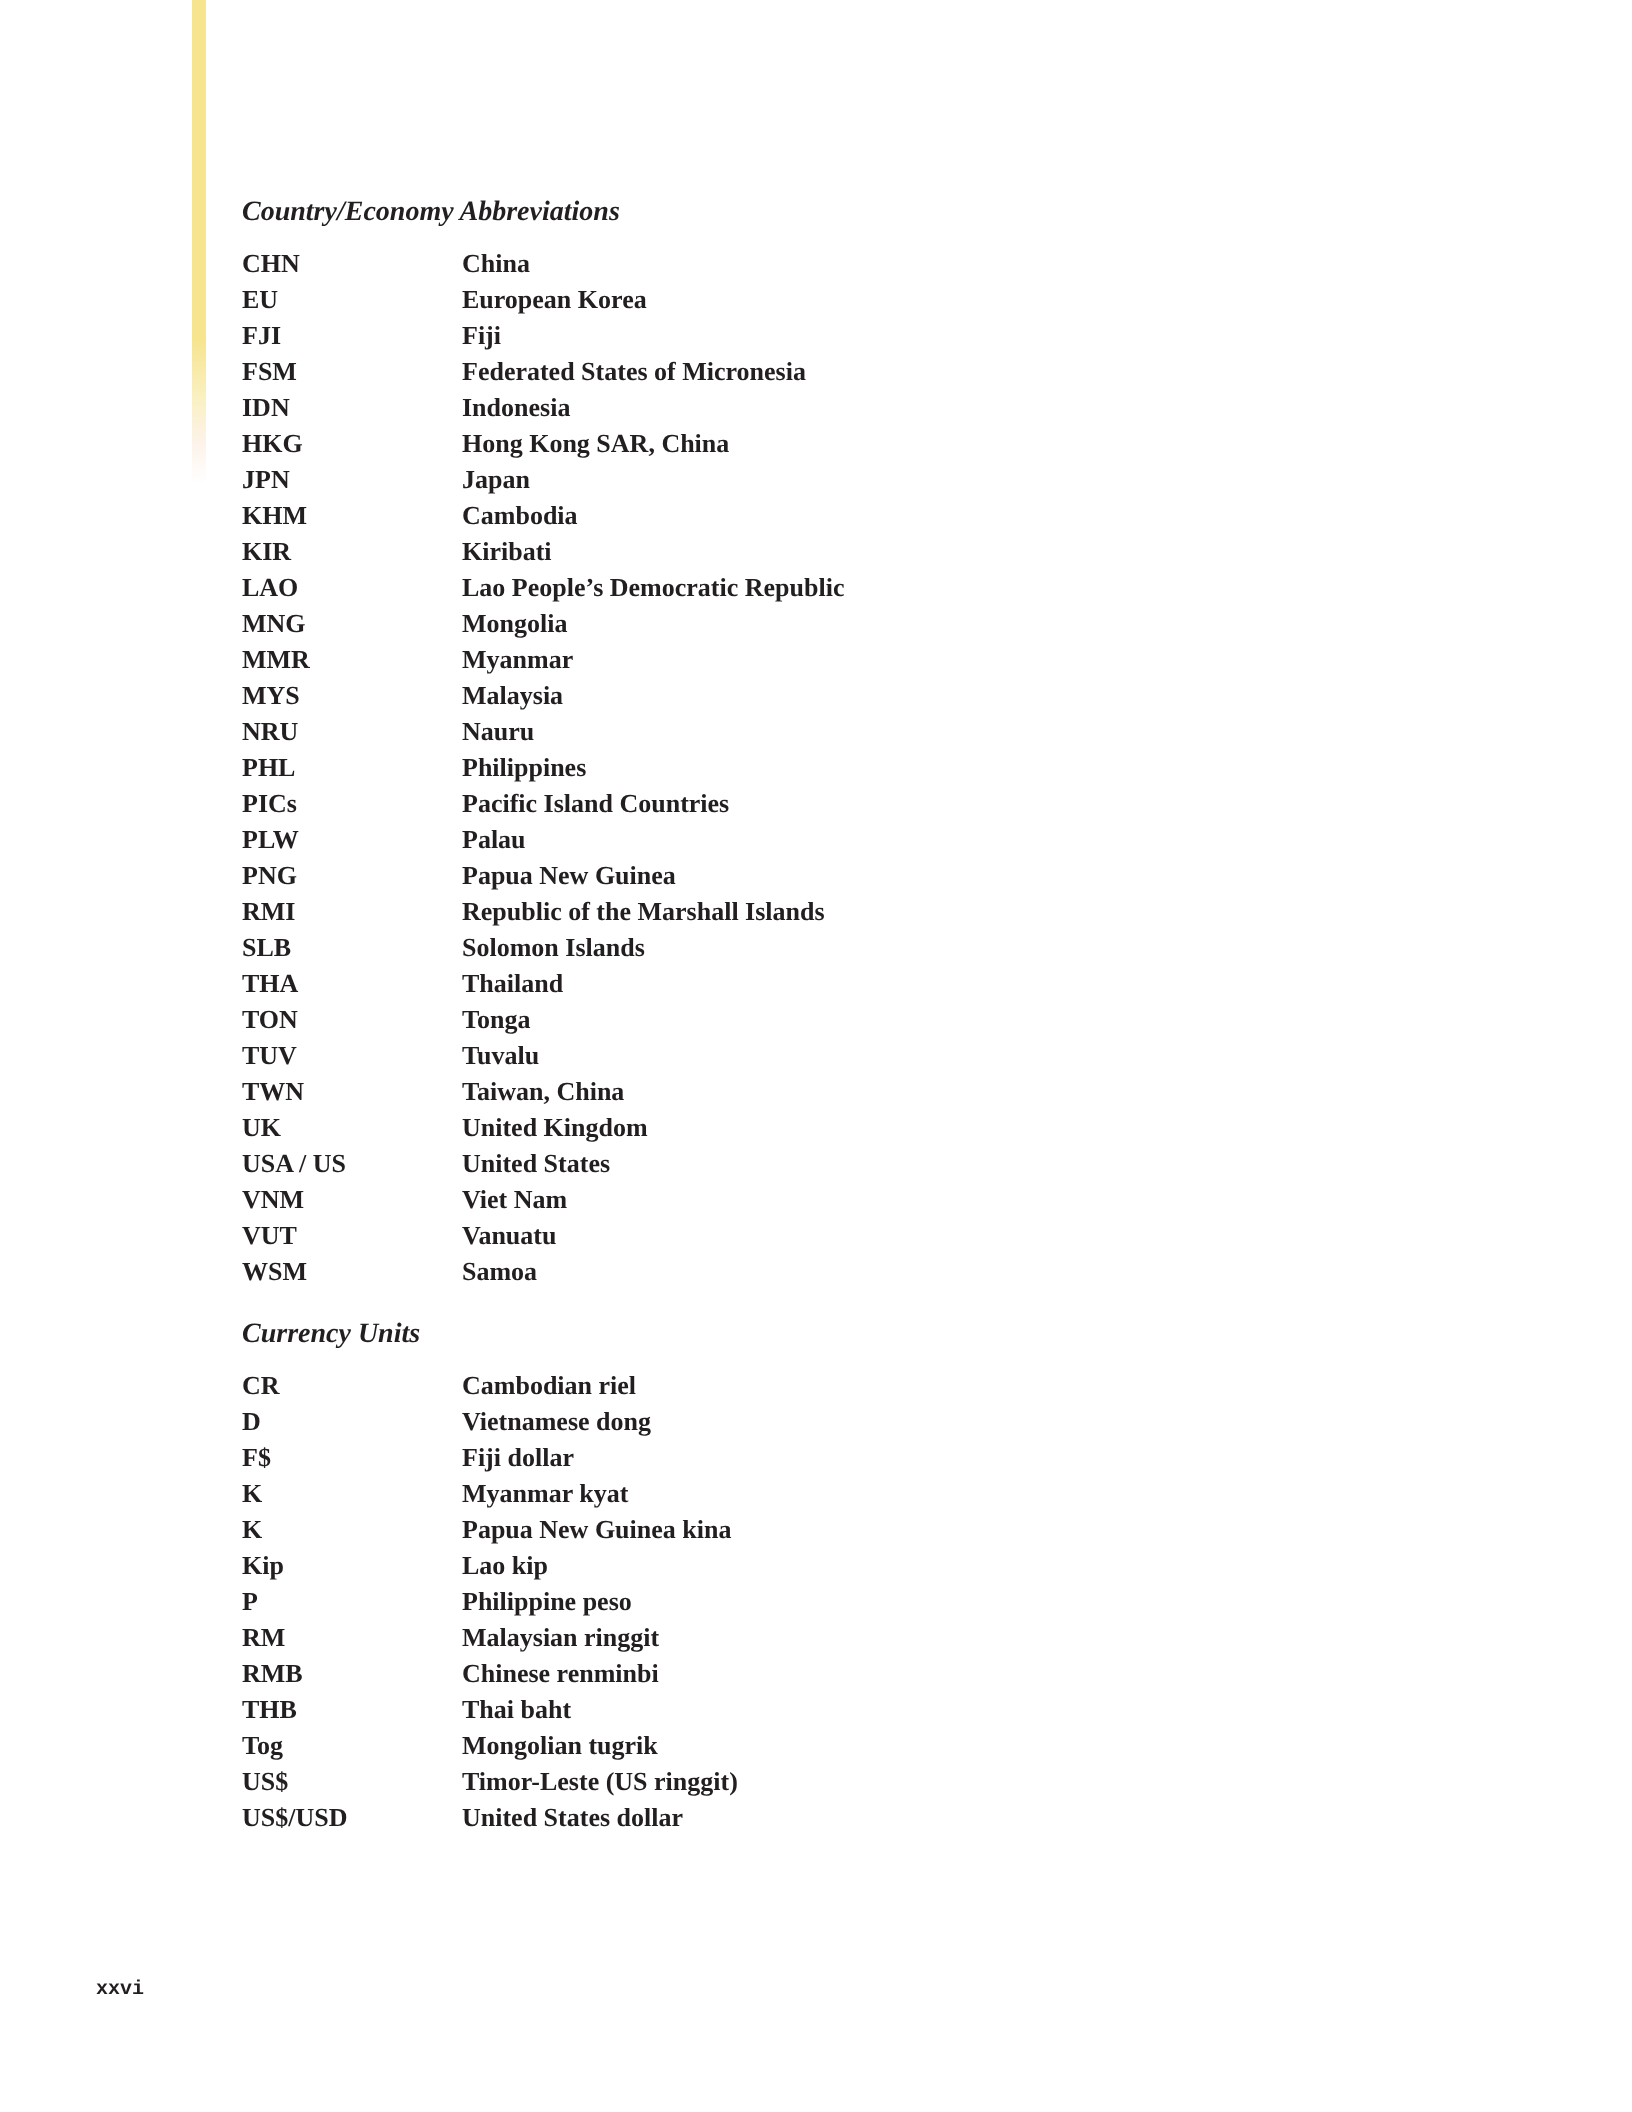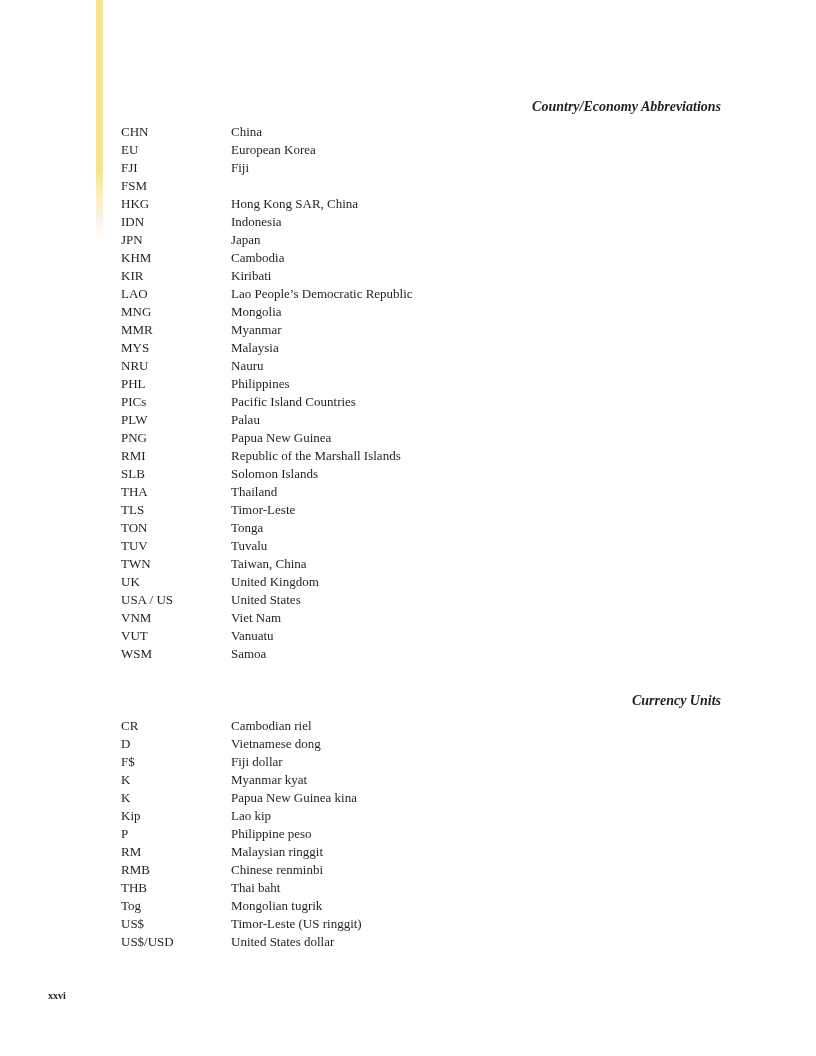--- a/index.html
+++ b/index.html
@@ -34,45 +34,45 @@
     width: 600px;
     color: #231f20;
   }
   .section-title {
     margin: 0;
     font-size: 14px;
     line-height: 15px;
     font-weight: bold;
     font-style: italic;
     color: #231f20;
-    text-align: right;
   }
   .entry-list {
     margin-top: 9px;
   }
   .section + .section {
-    margin-top: 30px;
+    margin-top: 15px;
   }
   .entry-row {
     display: flex;
     height: 18px;
     line-height: 18px;
     font-size: 13px;
+    font-weight: bold;
   }
   .entry-row .abbr {
     flex: 0 0 110px;
   }
   .entry-row .def {
     flex: 1 1 auto;
   }
   .page-number {
     position: absolute;
     left: 48px;
     top: 990px;
-    font-family: Liberation Serif, serif;
+    font-family: Liberation Mono, monospace;
     font-size: 10px;
     font-weight: bold;
     color: #221e1f;
   }
 </style>
 </head>
 <body>
 
 <div class="accent-bar" style="background: linear-gradient(rgb(246, 228, 142) 0%, rgb(246, 228, 142) 70%, rgba(246, 228, 142, 0.55) 82%, rgba(248, 213, 180, 0.3) 91%, rgba(255, 255, 255, 0) 100%);"></div>
 
@@ -87,30 +87,31 @@
         <div class="entry-row">
           <span class="abbr">EU</span>
           <span class="def">European Korea</span>
         </div>
         <div class="entry-row">
           <span class="abbr">FJI</span>
           <span class="def">Fiji</span>
         </div>
         <div class="entry-row">
           <span class="abbr">FSM</span>
+          <span class="def">Federated States of Micronesia</span>
+        </div>
+        <div class="entry-row">
+          <span class="abbr">IDN</span>
+          <span class="def">Indonesia</span>
         </div>
         <div class="entry-row">
           <span class="abbr">HKG</span>
           <span class="def">Hong Kong SAR, China</span>
         </div>
         <div class="entry-row">
-          <span class="abbr">IDN</span>
-          <span class="def">Indonesia</span>
-        </div>
-        <div class="entry-row">
           <span class="abbr">JPN</span>
           <span class="def">Japan</span>
         </div>
         <div class="entry-row">
           <span class="abbr">KHM</span>
           <span class="def">Cambodia</span>
         </div>
         <div class="entry-row">
           <span class="abbr">KIR</span>
           <span class="def">Kiribati</span>
@@ -155,24 +156,20 @@
           <span class="abbr">RMI</span>
           <span class="def">Republic of the Marshall Islands</span>
         </div>
         <div class="entry-row">
           <span class="abbr">SLB</span>
           <span class="def">Solomon Islands</span>
         </div>
         <div class="entry-row">
           <span class="abbr">THA</span>
           <span class="def">Thailand</span>
-        </div>
-        <div class="entry-row">
-          <span class="abbr">TLS</span>
-          <span class="def">Timor-Leste</span>
         </div>
         <div class="entry-row">
           <span class="abbr">TON</span>
           <span class="def">Tonga</span>
         </div>
         <div class="entry-row">
           <span class="abbr">TUV</span>
           <span class="def">Tuvalu</span>
         </div>
         <div class="entry-row">

